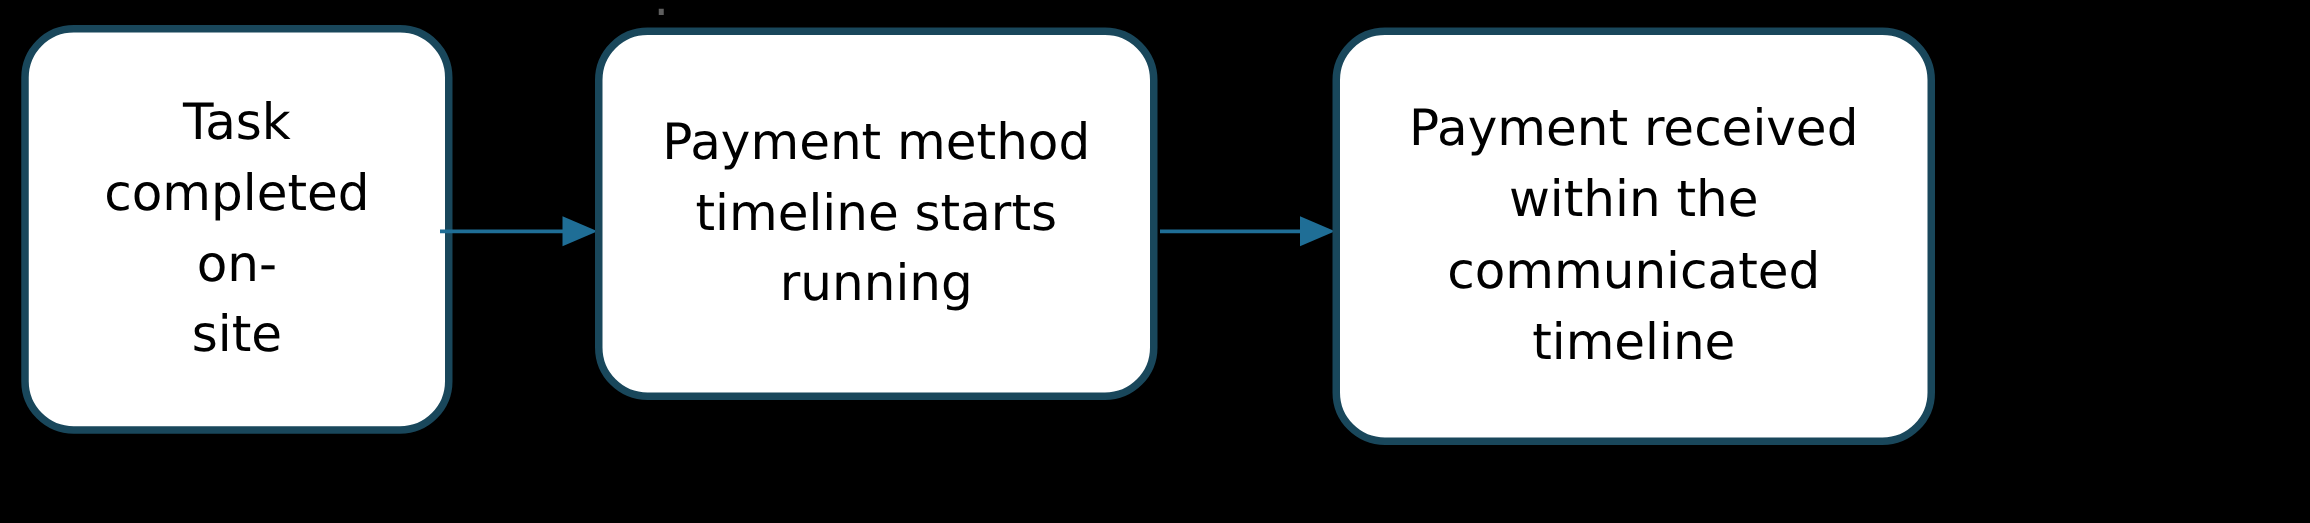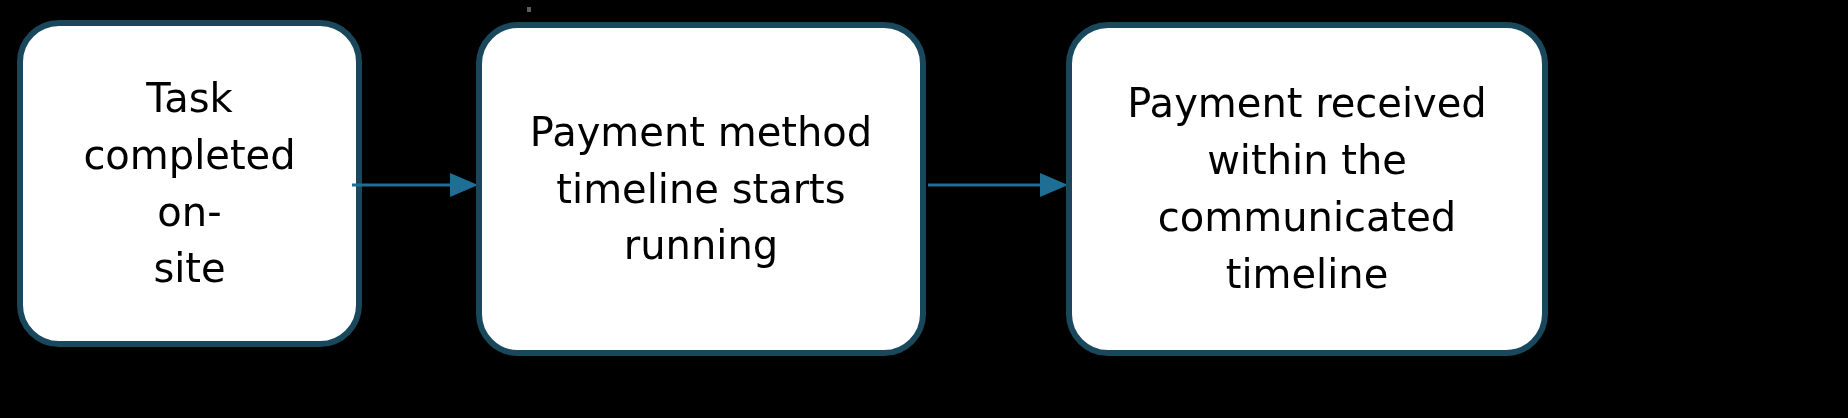--- a/index.html
+++ b/index.html
@@ -35,21 +35,21 @@
     padding: 0 26px;
     overflow: hidden;
   }
   .node .node-label {
     display: block;
     width: 100%;
     white-space: pre-line;
   }
 
   #node-1 { left: 5px;    top: 20px; width: 345px; height: 327px; margin-left: 12px; }
-  #node-2 { left: 476px;  top: 22px; width: 450px; height: 334px; }
+  #node-2 { left: 476px;  top: 22px; width: 450px; height: 298px; }
   #node-3 { left: 1066px; top: 22px; width: 482px; height: 334px; }
 
   
   .connector {
     position: absolute;
     height: 40px;
     display: block;
   }
   .connector svg { display: block; overflow: visible; }
 

